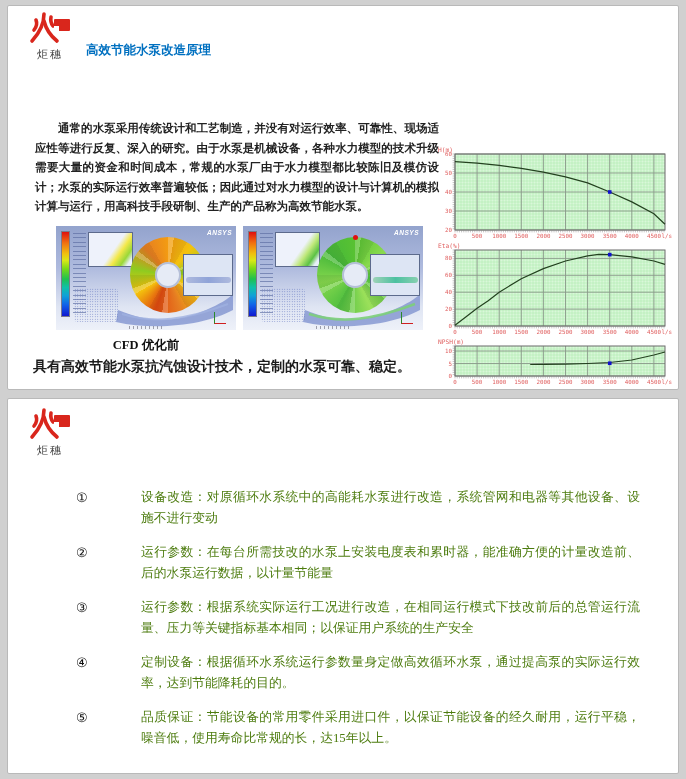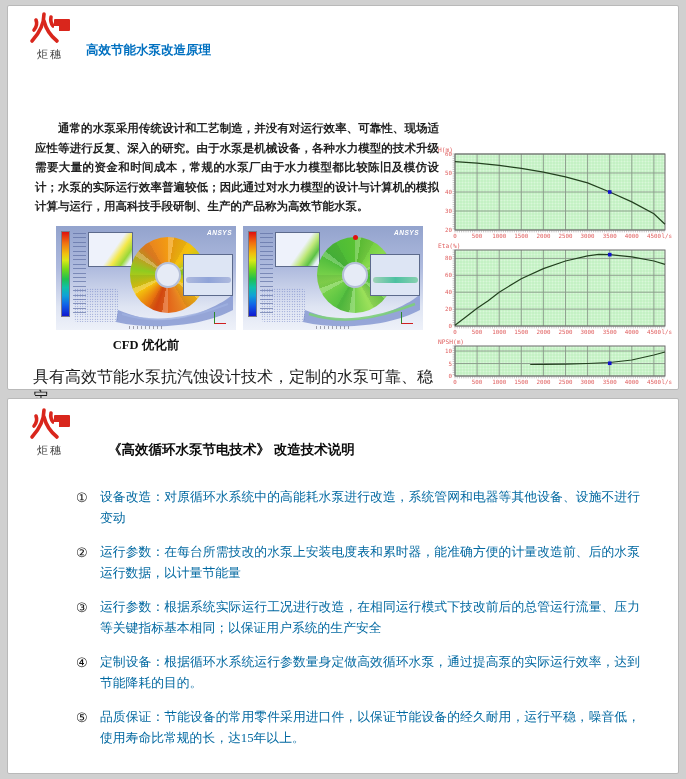--- a/index.html
+++ b/index.html
@@ -46,35 +46,35 @@
   .imp-after  { background:conic-gradient(#58c232,#8ada4e,#47b83a,#9be05a,#52c040,#86d84e,#47b83a,#58c232); }
   .imp-blades { position:absolute; inset:0; border-radius:50%;
              background:repeating-conic-gradient(rgba(255,255,255,.22) 0 9deg, rgba(0,0,0,.06) 9deg 30deg, rgba(0,0,0,0) 30deg 60deg); }
   .imp-hub { position:absolute; left:25px; top:25px; width:26px; height:26px; border-radius:50%; background:#e6ebf6; box-shadow:inset 0 0 0 2px rgba(90,110,160,.35); }
   .imp-dot { position:absolute; left:36px; top:-2px; width:5px; height:5px; border-radius:50%; background:#e01010; }
   .cfd-tail { position:absolute; inset:0; }
   .cfd-axis { position:absolute; right:10px; bottom:6px; width:12px; height:12px; border-left:1.5px solid #2a8a2a; border-bottom:1.5px solid #d02020; }
   .cfd-scale { position:absolute; left:50%; bottom:1px; transform:translateX(-50%); width:34px; height:3px; opacity:.6;
              background:repeating-linear-gradient(90deg,#667 0 1px,transparent 1px 4px); }
 
-  .cfd-captions { display:flex; gap:22px; margin:7px 0 13px 28px; }
+  .cfd-captions { display:flex; gap:22px; margin:7px 0 4px 28px; }
   .cfd-captions span { width:180px; text-align:center; font-family:"Liberation Serif", serif; font-weight:bold; font-size:12.5px; color:#111; }
-  .s1-footnote { margin-top:0; font-size:16px; font-weight:400; color:#1c1c1c; padding-left:5px; }
+  .s1-footnote { margin-top:0; font-size:14px; font-weight:700; color:#1c1c1c; padding-left:5px; }
 
   .charts-col { position:absolute; left:429px; top:138px; width:238px; }
   .pump-chart { line-height:0; }
   .pump-chart svg { display:block; }
   .pump-chart text { font-family:"DejaVu Sans Mono", monospace; }
 
   
   .s2-title { position:absolute; left:100px; top:42px; font-size:13.5px; font-weight:bold; color:#0a0a0a; }
   .s2-items { position:absolute; left:68px; top:88px; width:564px; }
   .s2-item { display:flex; margin-bottom:13px; }
   .s2-num { width:24px; flex:0 0 24px; font-size:13px; font-family:"Liberation Serif", serif; color:#111; line-height:21px; }
-  .s2-text { flex:1; font-family:"Liberation Serif", serif; font-size:12.8px; line-height:21px; text-align:justify; color:#0369a1; }
+  .s2-text { flex:1; font-family:"Liberation Serif", serif; font-size:12.8px; line-height:21px; text-align:justify; color:#4d7c0f;margin-left:41px; }
 </style>
 </head>
 <body>
 
 <div class="card top">
 
   <div class="logo" style="left:16px; top:5px;">
     <svg class="logo-mark" width="48" height="38" viewBox="0 0 48 38">
       <g stroke="#d9261c" stroke-width="3.6" stroke-linecap="round" fill="none">
         <path d="M18 3 Q18 17 6 30"></path>
@@ -241,21 +241,20 @@
         <path d="M18 10 Q21 22 31 30"></path>
         <path d="M10 9 Q12 14 8 19"></path>
         <path d="M25 6 Q24 11 27 15"></path>
       </g>
       <rect x="28" y="8" width="16" height="12" rx="1" fill="#d9261c"></rect>
       <rect x="28" y="15" width="5" height="5" fill="#ffffff"></rect>
     </svg>
     <span class="logo-text">炬穗</span>
   </div>
 
-  <div class="s2-title">《高效循环水泵节电技术》 改造技术说明</div>
 
   <div class="s2-items">
     <div class="s2-item">
       <span class="s2-num">①</span>
       <span class="s2-text">设备改造：对原循环水系统中的高能耗水泵进行改造，系统管网和电器等其他设备、设施不进行变动</span>
     </div>
     <div class="s2-item">
       <span class="s2-num">②</span>
       <span class="s2-text">运行参数：在每台所需技改的水泵上安装电度表和累时器，能准确方便的计量改造前、后的水泵运行数据，以计量节能量</span>
     </div>

